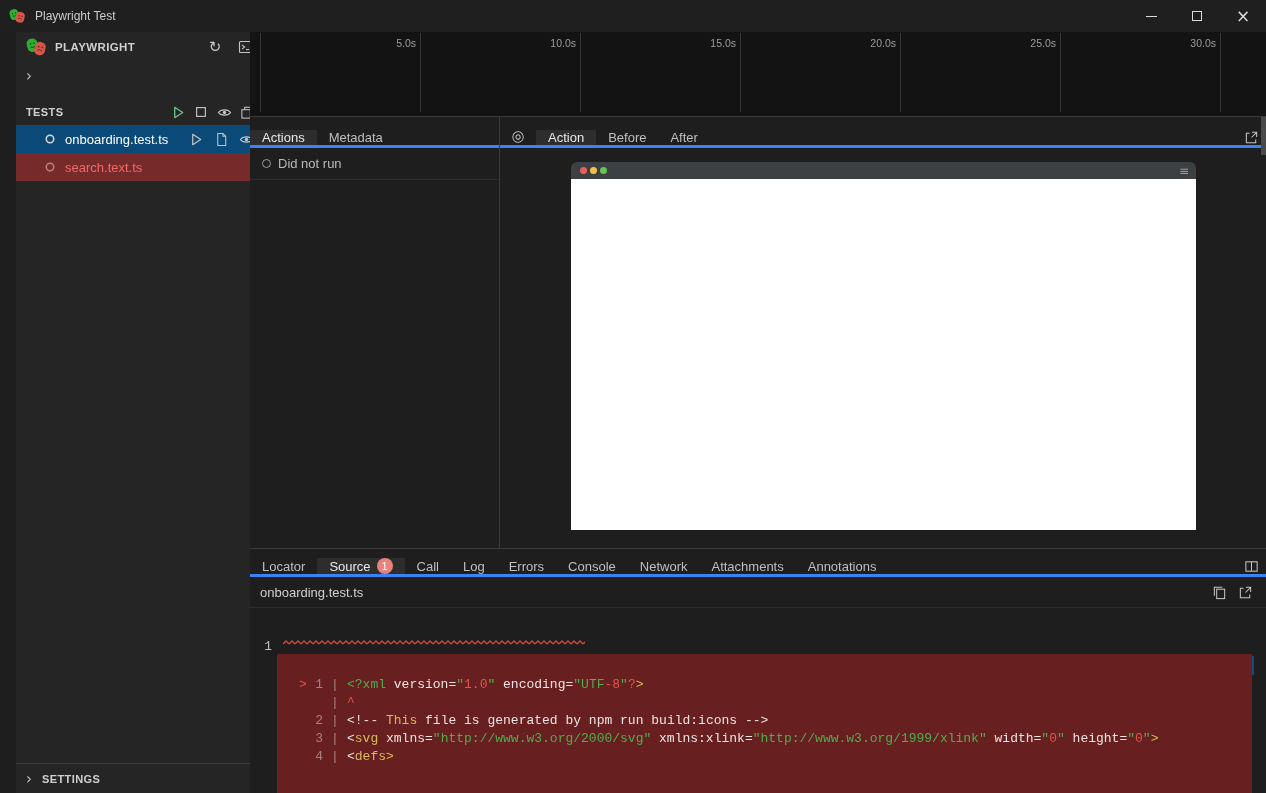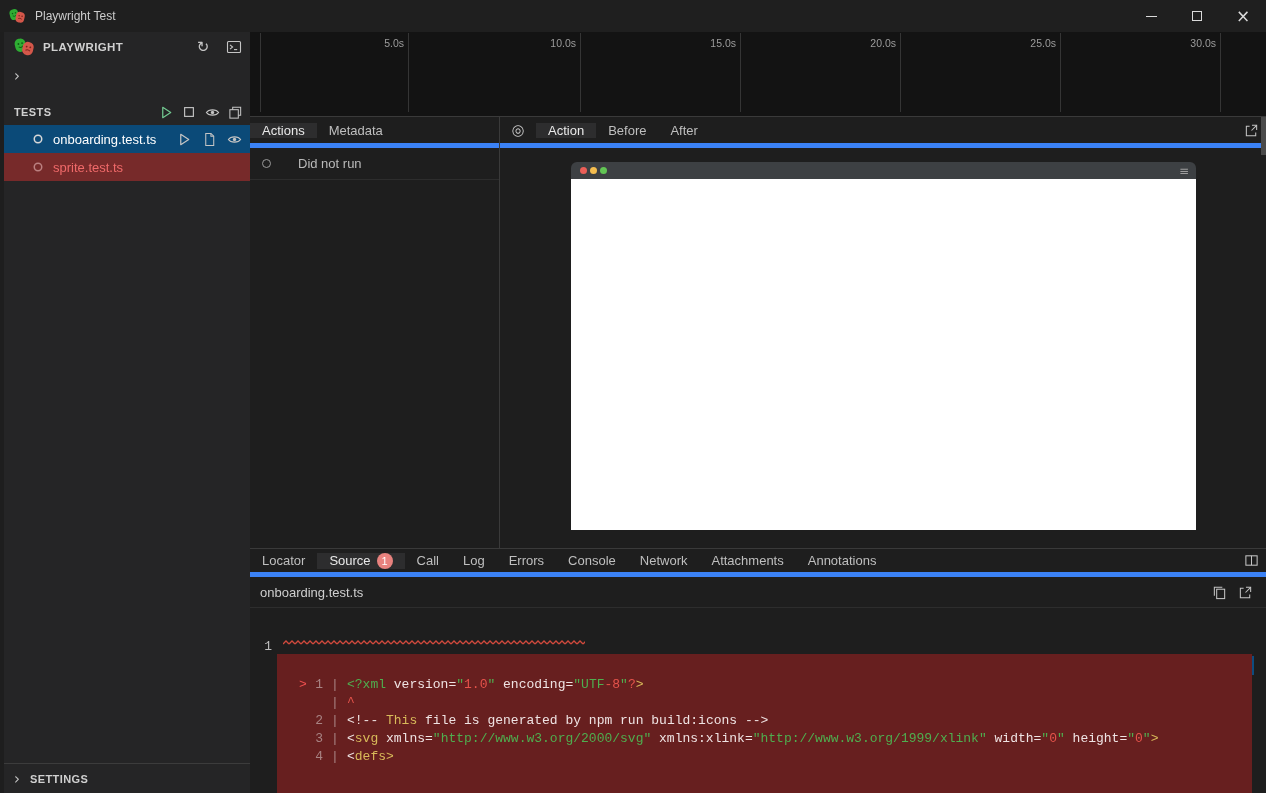--- a/index.html
+++ b/index.html
@@ -16,21 +16,21 @@
   #titlebar { position:absolute; left:0; top:0; width:1266px; height:32px; background:#1f1f1f; display:flex; align-items:center; }
   #titlebar .logo { margin:0 10px 0 9px; }
   #titlebar .title { font-size:12px; color:#cccccc; }
   .win-btns { position:absolute; right:0; top:0; height:32px; display:flex; }
   .win-btn { width:46px; height:32px; display:flex; align-items:center; justify-content:center; color:#dadada; }
   .min-glyph { width:11px; height:1px; background:#dadada; display:block; }
   .max-glyph { width:10px; height:10px; border:1px solid #dadada; display:block; }
   .close-glyph { font-size:17px; line-height:1; font-family:"DejaVu Sans", sans-serif; }
 
   
-  #sidebar { position:absolute; left:4px; top:32px; width:250px; height:761px; background:#252526; border-right:1px solid #333333; }
+  #sidebar { position:absolute; left:16px; top:32px; width:250px; height:761px; background:#252526; border-right:1px solid #333333; }
   .pw-header { height:30px; display:flex; align-items:center; padding:0 8px 0 10px; gap:9px; }
   .pw-header .sec-title { flex:1; font-size:11.5px; font-weight:bold; letter-spacing:.4px; color:#d0d0d0; }
   .icon-btn { width:22px; height:22px; display:flex; align-items:center; justify-content:center; border-radius:4px; }
   .refresh-glyph { font-size:15px; font-family:"DejaVu Sans", sans-serif; }
   .filter-row { height:28px; display:flex; align-items:center; }
   .chev { width:26px; text-align:center; font-size:15px; color:#c5c5c5; font-family:"DejaVu Sans", sans-serif; }
   .filter-input { flex:1; margin-right:5px; height:24px; background:#3c3c3c; border:none; outline:none; color:#e0e0e0; font-size:12.5px; padding:0 8px; font-family:"Liberation Sans", sans-serif; }
   .filter-input::placeholder { color:#989898; }
   .status-row { padding:7px 0 4px 28px; font-size:12.5px; color:#9d9d9d; }
   .status-row .val { color:#e8e8e8; font-weight:bold; margin:0 2px; }
@@ -45,31 +45,31 @@
   .row-failed .ico { color:#bb8080; }
   .row-actions { display:flex; gap:4px; }
   .row-actions .icon-btn { width:21px; height:21px; color:#dddddd; }
   .settings-row { position:absolute; left:0; right:0; bottom:0; height:30px; border-top:1px solid #3c3c3c; display:flex; align-items:center; background:#252526; }
   .settings-row .sec-title { font-size:11px; font-weight:bold; letter-spacing:.4px; color:#d0d0d0; }
 
   
   #timeline { position:absolute; left:250px; top:32px; width:1016px; height:85px; background:#131313; border-bottom:1px solid #3a3a3a; }
   .tl-line { position:absolute; top:1px; bottom:4px; width:1px; background:#353535; }
   .tl-line .lbl { position:absolute; top:4px; left:-4px; transform:translateX(-100%); white-space:nowrap; font-size:10.5px; color:#9c9c9c; }
-  .tl0 { left:10px; } .tl1 { left:158px;text-align:right; } .tl2 { left:330px; } .tl3 { left:490px; }
+  .tl0 { left:10px; } .tl1 { left:170px;text-align:right; } .tl2 { left:330px; } .tl3 { left:490px; }
   .tl4 { left:650px; } .tl5 { left:810px; } .tl6 { left:970px; }
 
   
-  .tabbar { height:31px; display:flex; align-items:center; border-bottom:5px solid #3b82f6; }
+  .tabbar { height:31px; display:flex; align-items:flex-end; border-bottom:3px solid #3b82f6; }
   .tab { padding:0 12px; display:flex; align-items:center; gap:6px; font-size:13px; color:#bfbfbf; white-space:nowrap; }
   .tab.active { background:#2d2d2e; color:#e9e9e9; }
 
   
   #actions-panel { position:absolute; left:250px; top:117px; width:250px; height:431px; background:#1e1e1e; border-right:1px solid #3a3a3a; }
-  .empty-row { height:32px; display:flex; align-items:center; gap:27px; padding-left:12px; border-bottom:1px solid rgba(255,255,255,.07); }
+  .empty-row { height:32px; display:flex; align-items:center; gap:7px; padding-left:12px; border-bottom:1px solid rgba(255,255,255,.07); }
   .status-circle { width:9px; height:9px; border:1.4px solid #9a9a9a; border-radius:50%; }
   .empty-msg { color:#bababa; font-size:13px; }
 
   
   #snapshot-panel { position:absolute; left:500px; top:117px; width:766px; height:431px; background:#1e1e1e; }
   .pick-btn { width:36px; display:flex; align-items:center; justify-content:center; font-size:15px; color:#c8c8c8; font-family:"DejaVu Sans", sans-serif; }
   .tab-spacer { flex:1; }
   .bar-icon { width:30px; display:flex; align-items:center; justify-content:center; color:#8f8f8f; }
   .snap-scroll { position:absolute; right:0; top:0; width:5px; height:38px; background:#4a4a4a; }
   .browser { position:absolute; left:71px; top:45px; width:625px; height:368px; }
@@ -245,21 +245,21 @@
         </span>
     </span>
   </div>
 
   <div class="test-row row-failed">
     <span class="ico">
         <svg viewBox="0 0 16 16" width="12" height="12">
           <circle cx="8" cy="8" r="5" fill="none" stroke="#bb8080" stroke-width="2"></circle>
         </svg>
       </span>
-    <span class="tname">sprite.test.ts</span>
+    <span class="tname">search.text.ts</span>
   </div>
 
   <div class="settings-row">
     <span class="chev">›</span>
     <span class="sec-title">SETTINGS</span>
   </div>
 </div>
 
 <div id="timeline">
   <div class="tl-line tl0"></div>

